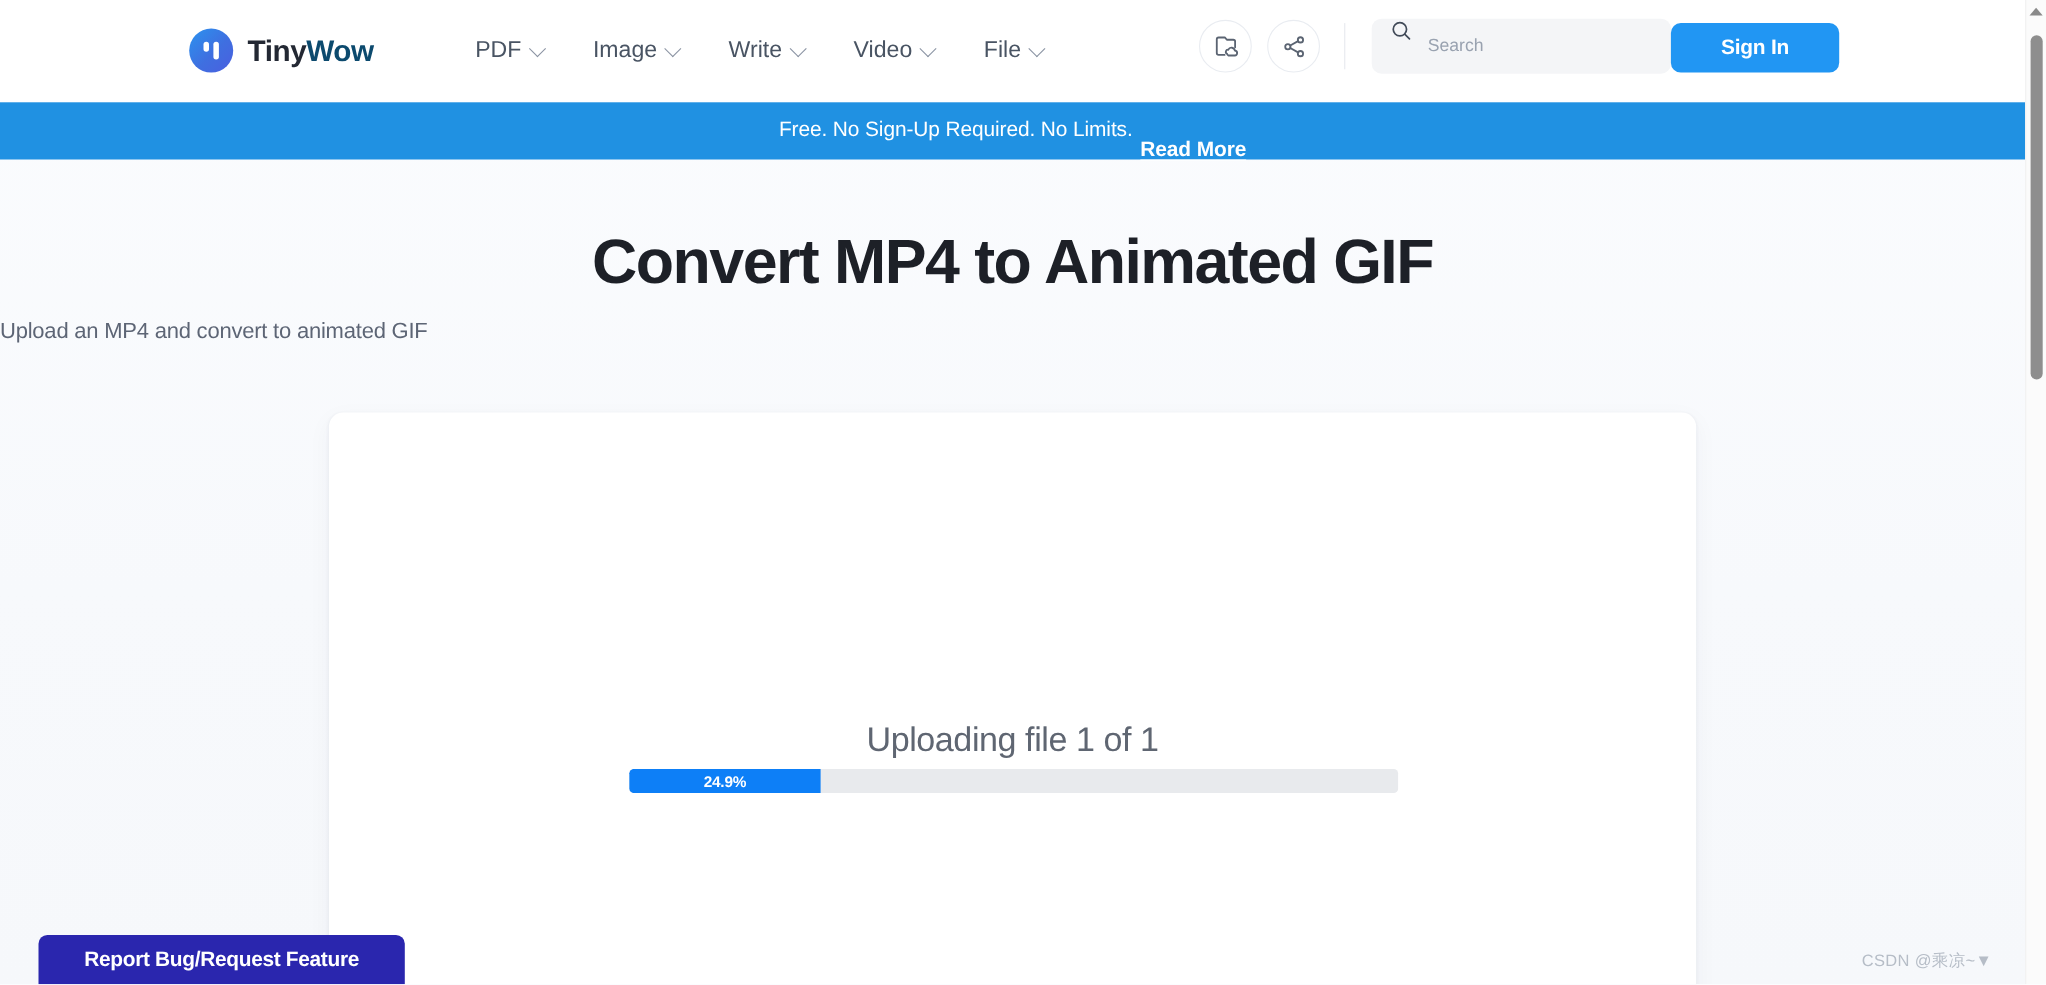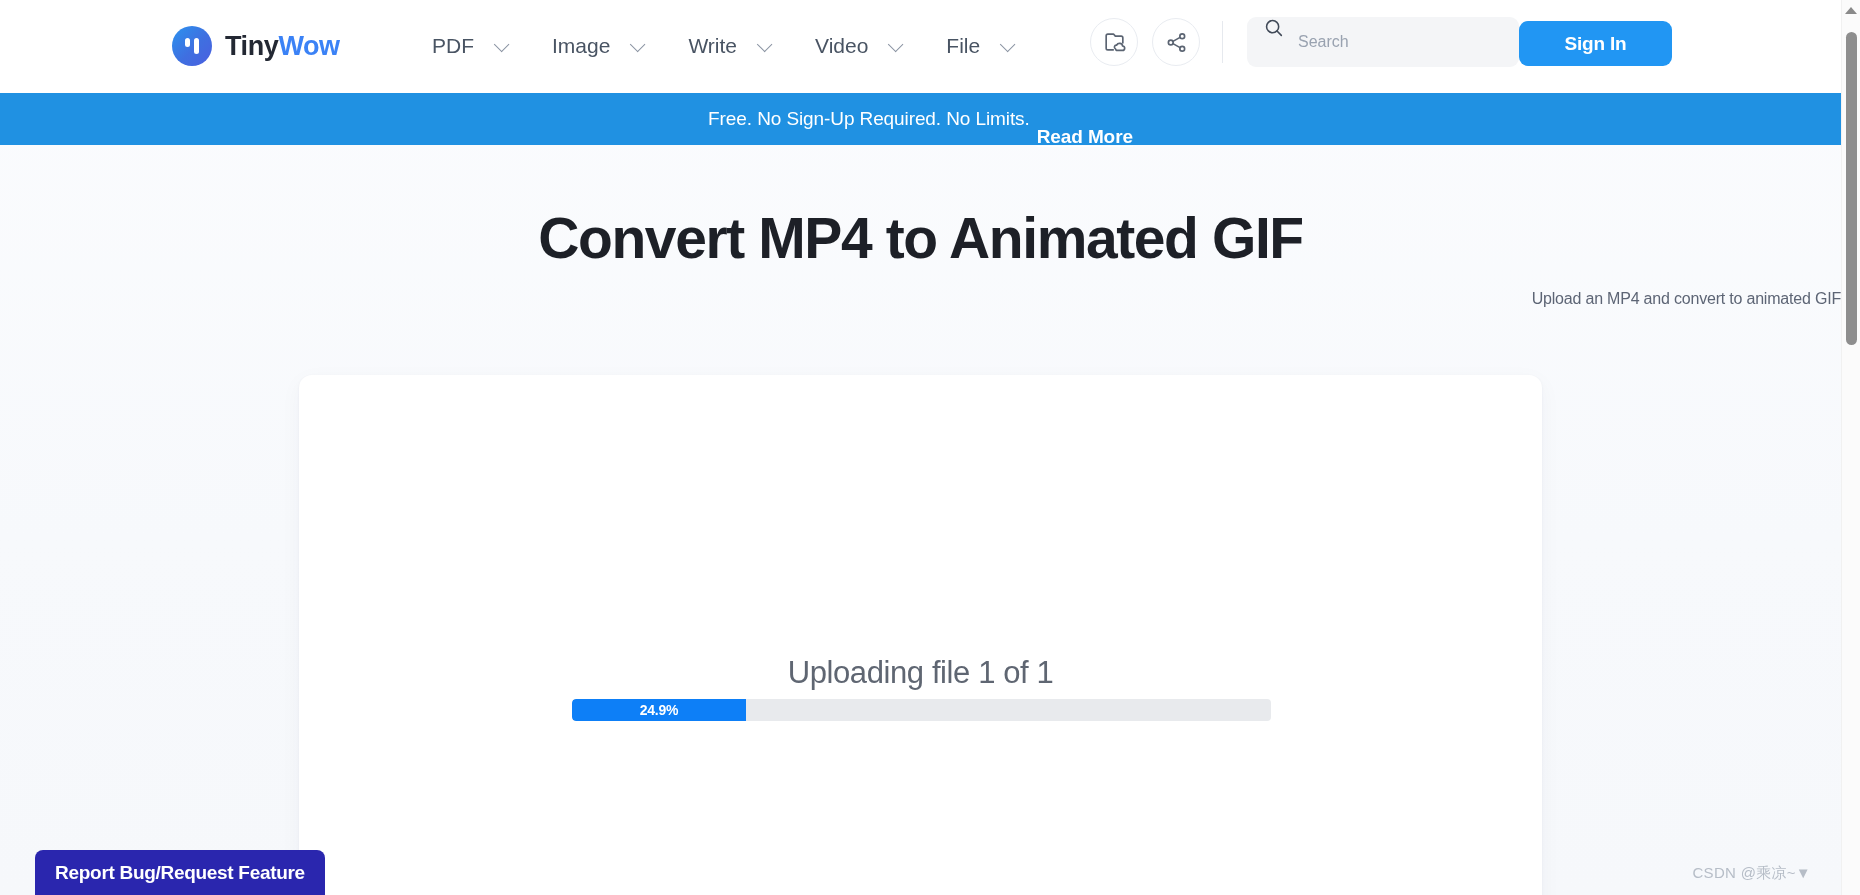--- a/index.html
+++ b/index.html
@@ -65,35 +65,35 @@
   .logo-mark i.b1 { left: 13px; top: 12px; width: 4.5px; height: 9px; }
   .logo-mark i.b2 { left: 22px; top: 12px; width: 4.5px; height: 16px; }
 
   .logo-text {
     font-size: 27px;
     font-weight: bold;
     letter-spacing: -0.4px;
     color: #232833;
     white-space: nowrap;
   }
-  .logo-text .wow { color: #3b82f6; }
+  .logo-text .wow { color: #0c4a6e; }
 
   .nav {
     position: absolute;
     left: 432px;
     top: 26px;
     display: flex;
     align-items: center;
     gap: 47px;
     height: 40px;
   }
   .nav-item {
     display: flex;
     align-items: center;
-    gap: 20px;
+    gap: 7px;
     font-size: 21px;
     color: #495463;
     cursor: pointer;
     white-space: nowrap;
   }
   .chev {
     display: inline-block;
     width: 11px; height: 11px;
     border-right: 1.8px solid #8b94a3;
     border-bottom: 1.8px solid #8b94a3;
@@ -204,22 +204,22 @@
     text-align: center;
     font-size: 57px;
     font-weight: bold;
     color: #1d2027;
     letter-spacing: -1.4px;
   }
   .page-subtitle {
     position: absolute;
     left: 0; top: 145px;
     width: 1841px;
-    text-align: right;
-    font-size: 16px;
+    text-align: left;
+    font-size: 20px;
     color: #5d6575;
     letter-spacing: -0.2px;
   }
 
   .upload-card {
     position: absolute;
     left: 299px;
     top: 230px;
     width: 1243px;
     height: 600px;
@@ -262,21 +262,21 @@
     font-size: 14px;
     font-weight: bold;
     letter-spacing: -0.2px;
   }
 
   
   .report-btn {
     position: absolute;
     left: 35px;
     bottom: 0;
-    width: 290px;
+    width: 333px;
     height: 45px;
     border-radius: 8px 8px 0 0;
     background: #2a26ae;
     border: none;
     color: #ffffff;
     font-family: "Liberation Sans", sans-serif;
     font-size: 19px;
     font-weight: bold;
     cursor: pointer;
     letter-spacing: -0.3px;

